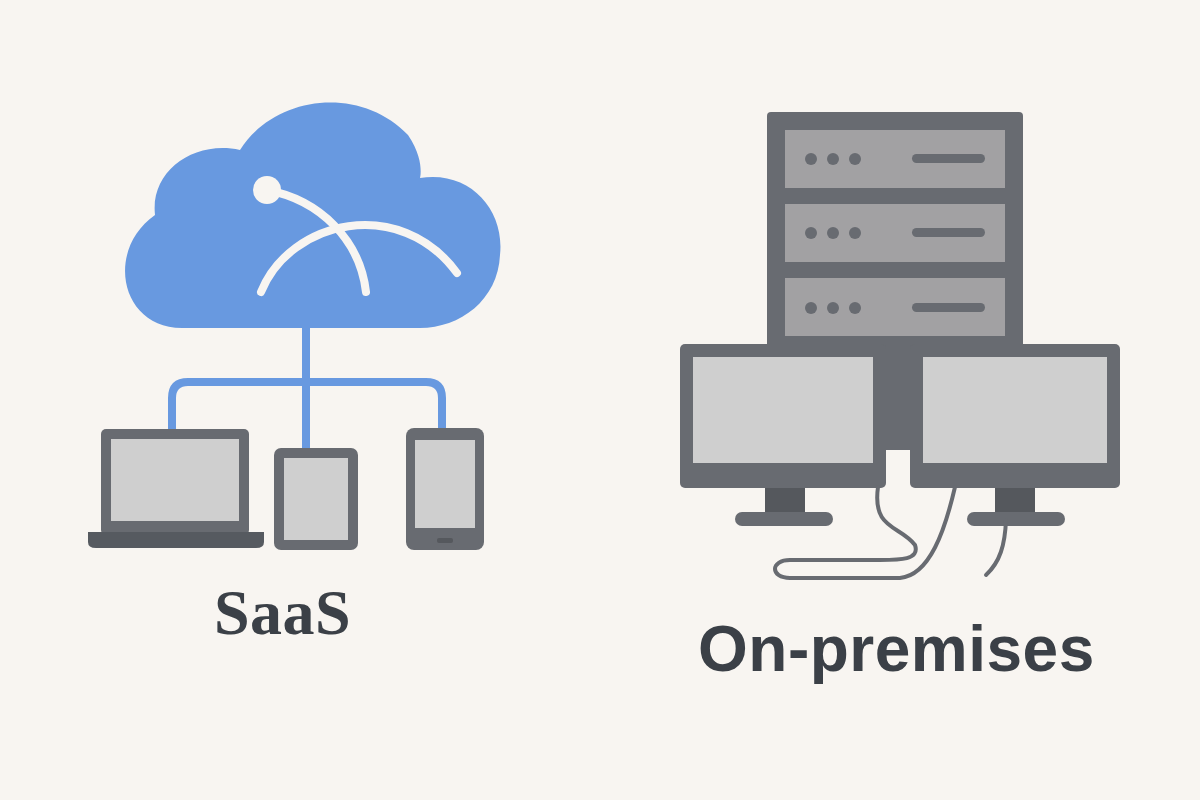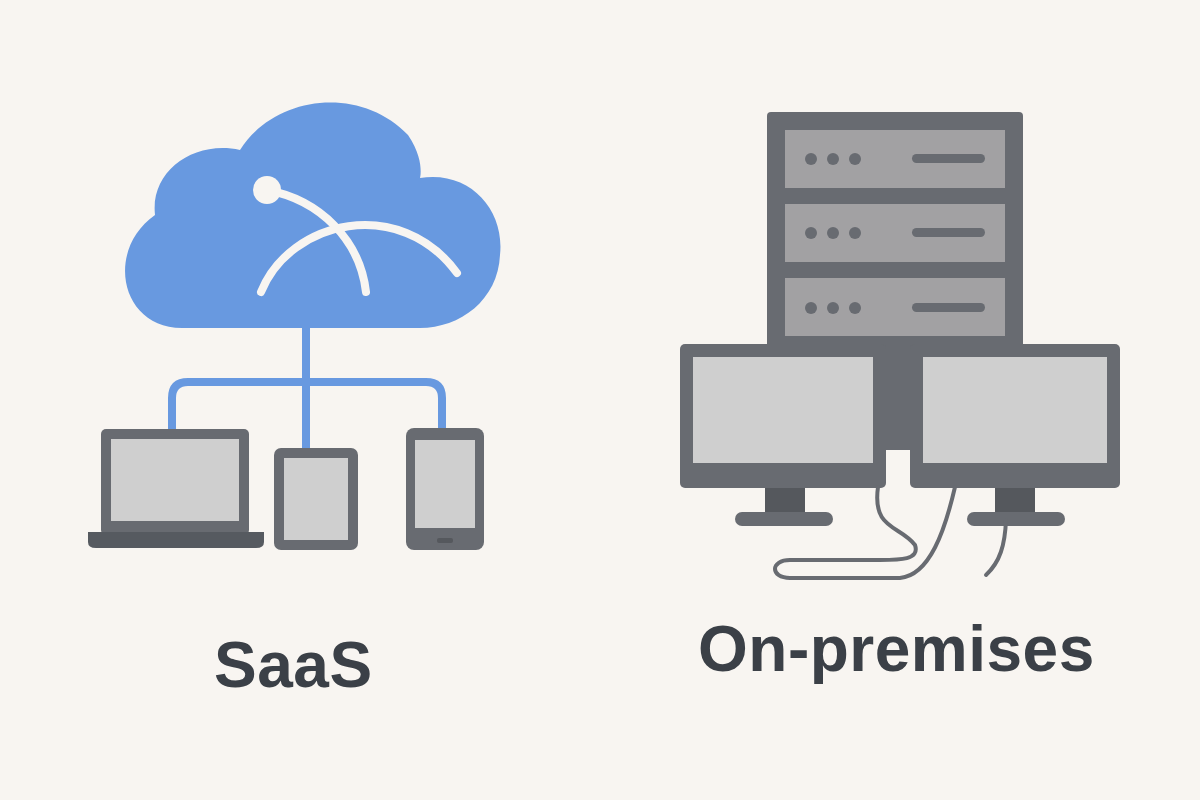--- a/index.html
+++ b/index.html
@@ -1,19 +1,19 @@
 <!DOCTYPE html>
 <html><head>
 <meta charset="utf-8">
 <style>
   html, body { margin:0; padding:0; }
   body { width:1200px; height:800px; background:#f8f5f1; position:relative; overflow:hidden; font-family:"Liberation Sans", sans-serif; }
   .art { position:absolute; left:0; top:0; }
   .label { position:absolute; font-weight:bold; font-size:64px; color:#3b4047; letter-spacing:0.5px; }
-  .saas-label { left:214px; top:628px; }
+  .saas-label { left:214px; top:576px;font-family:Liberation Serif, serif; }
   .onprem-label { left:698px; top:612px; }
 </style>
 </head>
 <body>
 
 <svg class="art" width="1200" height="800" viewBox="0 0 1200 800">
 
   <g>
     <path d="M182 328 C120 328 105 250 155 215 C150 170 195 140 240 150 C275 95 360 85 408 135 C425 160 420 178 420 178 C470 170 505 210 500 255 C498 300 460 328 420 328 Z" fill="#6899e0"></path>
     <circle cx="267" cy="190" r="14" fill="#f8f5f1"></circle>

